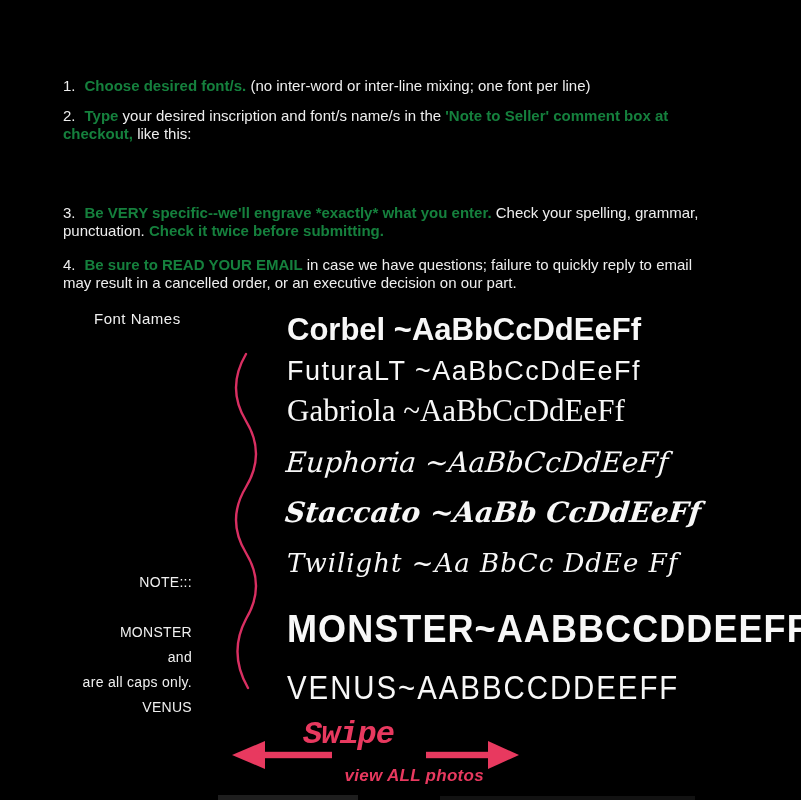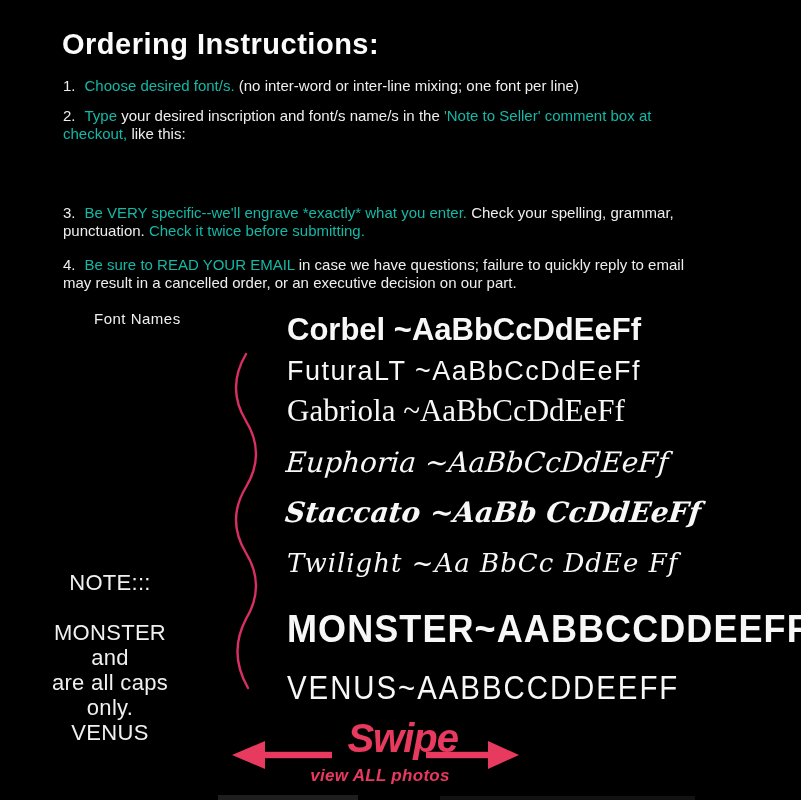--- a/index.html
+++ b/index.html
@@ -8,71 +8,70 @@
     overflow:hidden;font-family:"Liberation Sans",sans-serif;color:#f4f4f4;
     margin:0 auto;
   }
   
   .title{
     position:absolute;left:62px;top:28px;
     font-size:29px;font-weight:700;letter-spacing:.5px;color:#fbfbfb;
   }
   .instr{position:absolute;left:63px;font-size:15px;line-height:17.5px;color:#eeeeee;}
   .instr .num{margin-right:9px;}
-  .instr b{font-weight:400;color:#14b8a6;}
+  .instr b{font-weight:700;color:#15803d;}
   #item1{top:77px;width:700px;}
   #item2{top:107px;width:640px;}
   #item3{top:204px;width:660px;}
   #item4{top:256px;width:632px;}
   .example{
     position:absolute;left:153px;top:144px;
     font-size:19px;font-weight:700;line-height:25px;
   }
   .example .seg{margin-right:22px;}
   .example .seg:last-child{margin-right:0;}
   
   .font-names{position:absolute;left:94px;top:310px;font-size:15px;letter-spacing:.5px;color:#f0f0f0;}
   .note-col{
     position:absolute;left:28px;top:570px;width:164px;
-    text-align:center;font-size:22px;line-height:25px;color:#f0f0f0;letter-spacing:.3px;
+    text-align:right;font-size:14px;line-height:25px;color:#f0f0f0;letter-spacing:.3px;
   }
   .note-col .gap{margin-top:25px;}
   
   .squiggle{position:absolute;left:222px;top:350px;}
   
   .sample{position:absolute;left:287px;white-space:nowrap;color:#f7f7f7;transform-origin:left top;}
   #s0{top:312px;font-size:31px;font-weight:700;font-family:"Liberation Sans",sans-serif;}
   #s1{top:356px;font-size:27px;font-weight:400;letter-spacing:1.5px;font-family:"Liberation Sans",sans-serif;}
   #s2{top:393px;font-size:31px;font-family:"Liberation Serif",serif;}
   #s3{top:446px;font-size:28px;font-style:italic;font-family:"DejaVu Serif",serif;transform:skewX(-4deg);}
   #s4{top:496px;font-size:28px;font-style:italic;font-weight:700;font-family:"DejaVu Serif",serif;transform:skewX(-6deg);}
   #s5{top:548px;font-size:26px;font-style:italic;font-weight:400;letter-spacing:1px;font-family:"DejaVu Serif",serif;}
   #s6{top:606px;font-size:34px;font-weight:800;letter-spacing:1px;font-family:"Liberation Sans",sans-serif;transform:scale(1.06,1.15);}
   #s7{top:670px;font-size:30px;font-weight:400;letter-spacing:2px;font-family:"Liberation Sans",sans-serif;transform:scale(.98,1.08);}
   
   .swipe-arrows{position:absolute;left:228px;top:733px;}
   .swipe-word{
-    position:absolute;left:303px;top:716px;width:155px;text-align:right;
-    font-family:Liberation Sans, sans-serif;font-style:italic;font-weight:700;
-    font-size:40px;letter-spacing:-1px;
+    position:absolute;left:303px;top:716px;width:155px;text-align:left;
+    font-family:Liberation Mono, monospace;font-style:italic;font-weight:700;
+    font-size:32px;letter-spacing:-1px;
   }
   .swipe-sub{
-    position:absolute;left:276px;top:766px;width:208px;text-align:center;
+    position:absolute;left:276px;top:766px;width:208px;text-align:right;
     font-style:italic;font-weight:700;font-size:17px;letter-spacing:.3px;
   }
   
   .artifact-a{position:absolute;left:218px;top:795px;width:140px;height:5px;background:#1e1e1e;}
   .artifact-b{position:absolute;left:440px;top:796px;width:255px;height:4px;background:#121212;}
 </style>
 </head>
 <body>
 
 <div class="screen">
 
-  <div class="title">Ordering Instructions:</div>
 
   <div class="instr" id="item1">
     <span class="num">1.</span><b>Choose desired font/s.</b>
     <span> (no inter-word or inter-line mixing; one font per line)</span>
   </div>
 
   <div class="instr" id="item2">
     <span class="num">2.</span><b>Type</b>
     <span>your desired inscription and font/s name/s in the</span>
     <b>'Note to Seller' comment box at checkout,</b>

